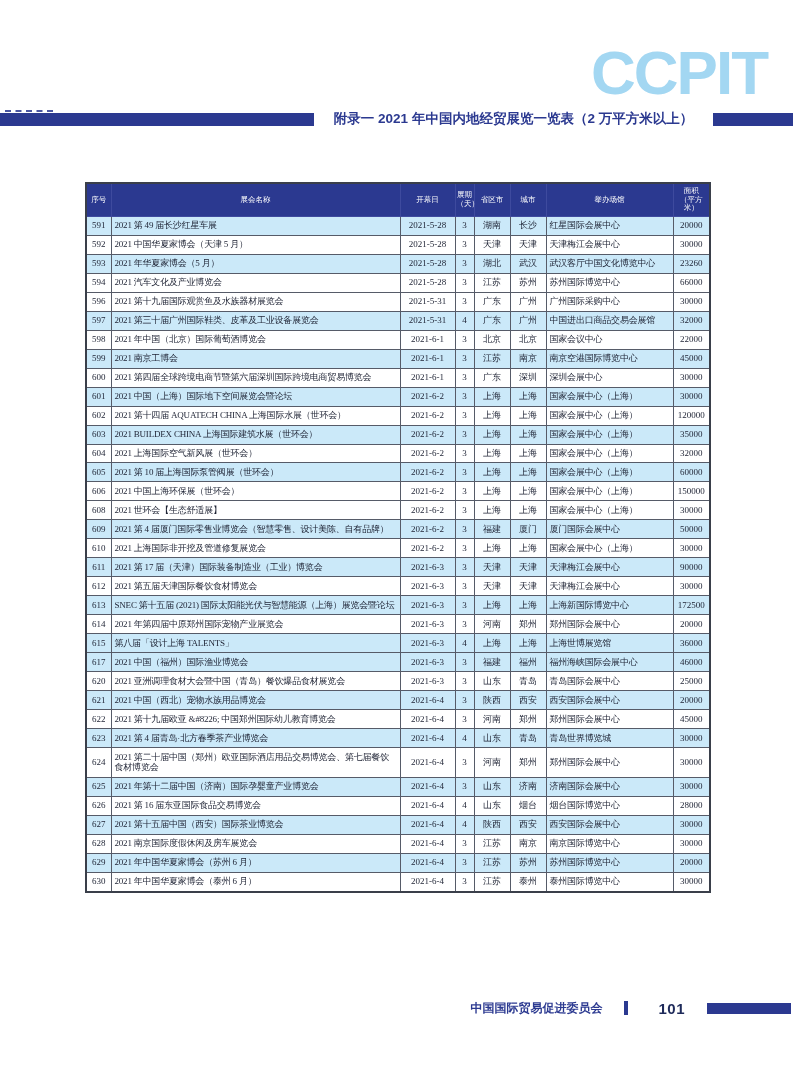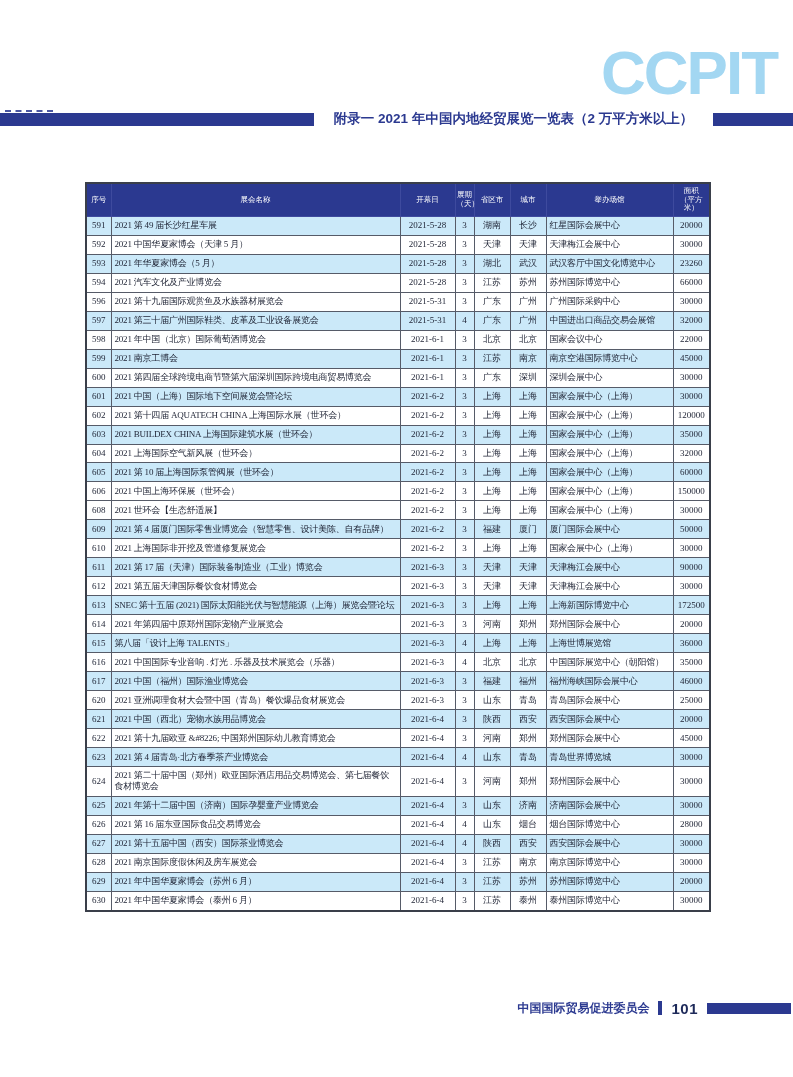--- a/index.html
+++ b/index.html
@@ -12,21 +12,21 @@
   .page{
     position:relative;
     width:793px;height:1077px;
     background:#ffffff;
     overflow:hidden;
     font-family:"Liberation Sans", sans-serif;
   }
   
   .logo{
     position:absolute;
-    top:42px;right:16px;
+    top:42px;right:26px;
     font-family:"Liberation Sans", sans-serif;
     font-weight:bold;
     font-size:62px;
     line-height:1;
     letter-spacing:-2px;
     color:var(--logo-blue);
   }
   
   .header-band{
     position:absolute;
@@ -101,36 +101,37 @@
     letter-spacing:-0.2px;
   }
   tr.alt td{background:var(--row-blue);}
   
   .footer{
     position:absolute;
     top:999px;right:2px;
     height:18px;
     display:flex;
     align-items:center;
-    gap:9px;
+    gap:22px;
   }
   .footer-org{
     font-size:12px;
     font-weight:bold;
     color:var(--accent);
   }
   .footer-sep{
     width:4px;height:14px;
     background:var(--accent);
   }
   .footer-page{
     font-size:15px;
     color:#1e2a5a;
     font-weight:bold;
     letter-spacing:.5px;
+    margin-left:8px;
   }
   .footer-bar{
     width:84px;height:11px;
     background:var(--accent);
   }
 </style>
 </head>
 <body>
 
 <div class="page">
@@ -393,30 +394,20 @@
           <tr class="alt">
     <td class="c-serial">615</td>
     <td class="c-name">第八届「设计上海 TALENTS」</td>
     <td class="c-date">2021-6-3</td>
     <td class="c-days">4</td>
     <td class="c-province">上海</td>
     <td class="c-city">上海</td>
     <td class="c-venue">上海世博展览馆</td>
     <td class="c-area">36000</td>
   </tr>
-          <tr>
-    <td class="c-serial">616</td>
-    <td class="c-name">2021 中国国际专业音响 . 灯光 . 乐器及技术展览会（乐器）</td>
-    <td class="c-date">2021-6-3</td>
-    <td class="c-days">4</td>
-    <td class="c-province">北京</td>
-    <td class="c-city">北京</td>
-    <td class="c-venue">中国国际展览中心（朝阳馆）</td>
-    <td class="c-area">35000</td>
-  </tr>
           <tr class="alt">
     <td class="c-serial">617</td>
     <td class="c-name">2021 中国（福州）国际渔业博览会</td>
     <td class="c-date">2021-6-3</td>
     <td class="c-days">3</td>
     <td class="c-province">福建</td>
     <td class="c-city">福州</td>
     <td class="c-venue">福州海峡国际会展中心</td>
     <td class="c-area">46000</td>
   </tr>

